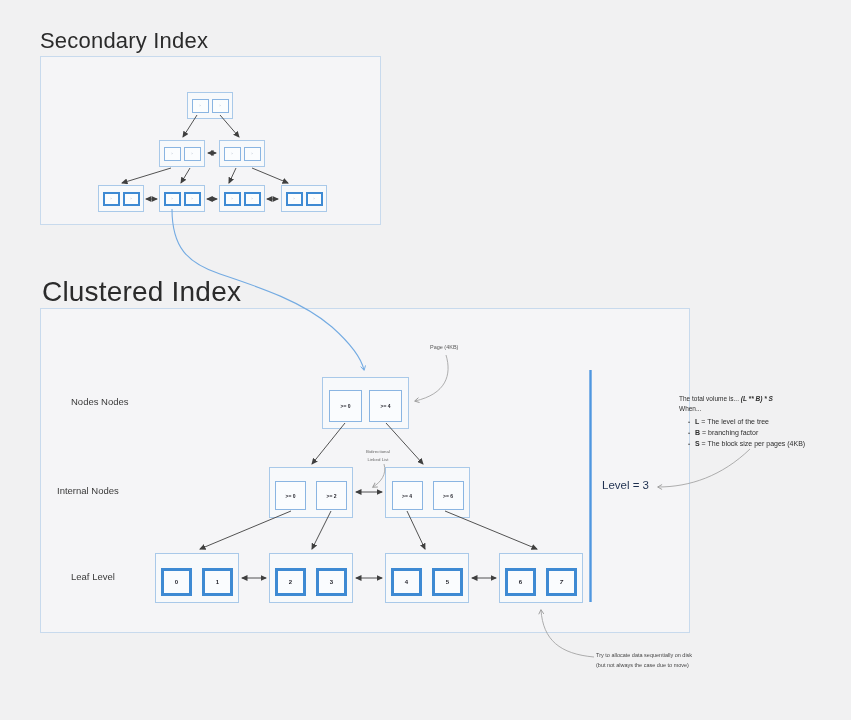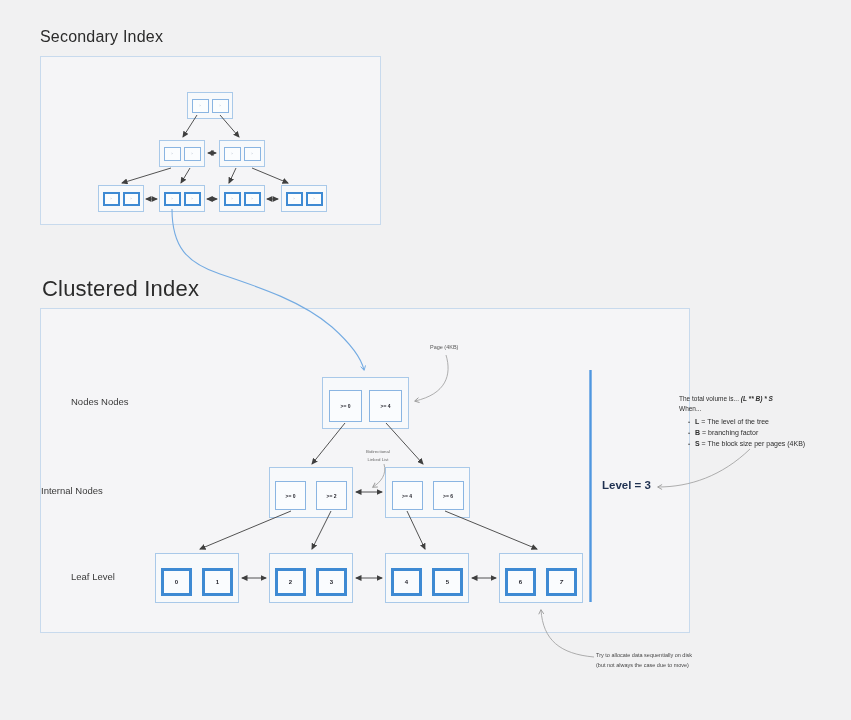--- a/index.html
+++ b/index.html
@@ -7,22 +7,22 @@
     --node-fill:#f7f9fb; --cell-border:#8ab5e2; --leaf-border:#3e8ad3;
     --arrow-dark:#3f3f3f; --arrow-gray:#9b9b9b; --arrow-blue:#74abe2;
     --level-line:#4f97e0; --title-color:#2b2b2b; --navy-text:#1e3050;
     --label-color:#3a3a3a; --note-color:#5a5a5a;
   }
   *{margin:0;padding:0;box-sizing:border-box;}
   body{font-family:"Liberation Sans","DejaVu Sans",sans-serif;background:var(--background);}
   #canvas{position:relative;width:851px;height:720px;background:var(--background);overflow:hidden;}
   .abs{position:absolute;}
   .title{color:var(--title-color);letter-spacing:0.2px;}
-  .sec-title{left:40px;top:28px;font-size:16px;}
-  .clu-title{left:42px;top:276px;font-size:22px;}
+  .sec-title{left:40px;top:28px;font-size:22px;}
+  .clu-title{left:42px;top:276px;font-size:28px;}
   .frame{border:1px solid var(--container-border);background:rgba(250,251,253,0.45);}
   .sec-frame{left:40px;top:56px;width:341px;height:169px;}
   .clu-frame{left:40px;top:308px;width:650px;height:325px;}
   .node{border:1px solid var(--node-border);background:var(--node-fill);
         display:flex;align-items:center;justify-content:center;}
   .s-node{width:46px;height:27px;gap:3px;}
   .s-cell{width:17px;height:14px;border:1px solid var(--cell-border);background:#fbfdfe;
           display:flex;align-items:center;justify-content:center;
           font-size:3px;color:#8796ad;}
   .s-leaf .s-cell{border:2px solid var(--leaf-border);}
@@ -32,21 +32,21 @@
   .c-leaf{width:84px;height:50px;padding-top:8px;gap:10px;}
   .c-cell{border:1px solid var(--cell-border);background:#fafcfe;
           display:flex;align-items:center;justify-content:center;
           font-weight:bold;color:#26262e;}
   .c-root .c-cell{width:33px;height:32px;font-size:5px;}
   .c-int .c-cell{width:31px;height:29px;font-size:5px;}
   .c-leaf .c-cell{width:31px;height:28px;border:3px solid var(--leaf-border);font-size:6px;font-weight:600;}
   .row-label{font-size:9.5px;color:var(--label-color);}
   .tiny-note{font-size:5.5px;color:var(--note-color);}
   .bidir-note{font-size:4.4px;color:#6a6a6a;text-align:center;line-height:8px;width:44px;}
-  .level-label{font-size:11.5px;font-weight:700;color:var(--navy-text);}
+  .level-label{font-size:11.5px;font-weight:400;color:var(--navy-text);}
   .volume-block{left:679px;top:394px;width:175px;font-size:6.5px;color:#2e2e2e;line-height:10px;}
   .volume-formula{font-weight:bold;font-style:italic;}
   .bullets{margin-top:3px;}
   .bullet-line{font-size:7px;line-height:10.8px;padding-left:16px;position:relative;color:#2e2e2e;}
   .bullet-dot{position:absolute;left:9px;top:0;font-size:6px;color:#555;}
   .bullet-term{font-weight:bold;}
   .disk-note{left:596px;top:651px;font-size:5.5px;color:#474747;line-height:9.5px;}
   svg.overlay{position:absolute;left:0;top:0;pointer-events:none;}
   .arrow-dark{stroke:var(--arrow-dark);stroke-width:0.9;fill:none;}
   .arrow-gray{stroke:var(--arrow-gray);stroke-width:0.8;fill:none;}
@@ -91,21 +91,21 @@
   </div>
   <div class="abs node s-node s-leaf" style="left:281px;top:185px;">
     <div class="s-cell">›</div>
     <div class="s-cell">›</div>
   </div>
 
   <div class="abs title clu-title">Clustered Index</div>
   <div class="abs frame clu-frame"></div>
 
   <div class="abs row-label" style="left:71px;top:396px;">Nodes Nodes</div>
-  <div class="abs row-label" style="left:41px;top:485px;">Internal Nodes</div>
+  <div class="abs row-label" style="left:57px;top:485px;">Internal Nodes</div>
   <div class="abs row-label" style="left:71px;top:571px;">Leaf Level</div>
 
   <div class="abs node c-node c-root">
     <div class="c-cell">&gt;= 0</div>
     <div class="c-cell">&gt;= 4</div>
   </div>
 
   <div class="abs node c-node c-int" style="left:269px;top:467px;">
     <div class="c-cell">&gt;= 0</div>
     <div class="c-cell">&gt;= 2</div>

